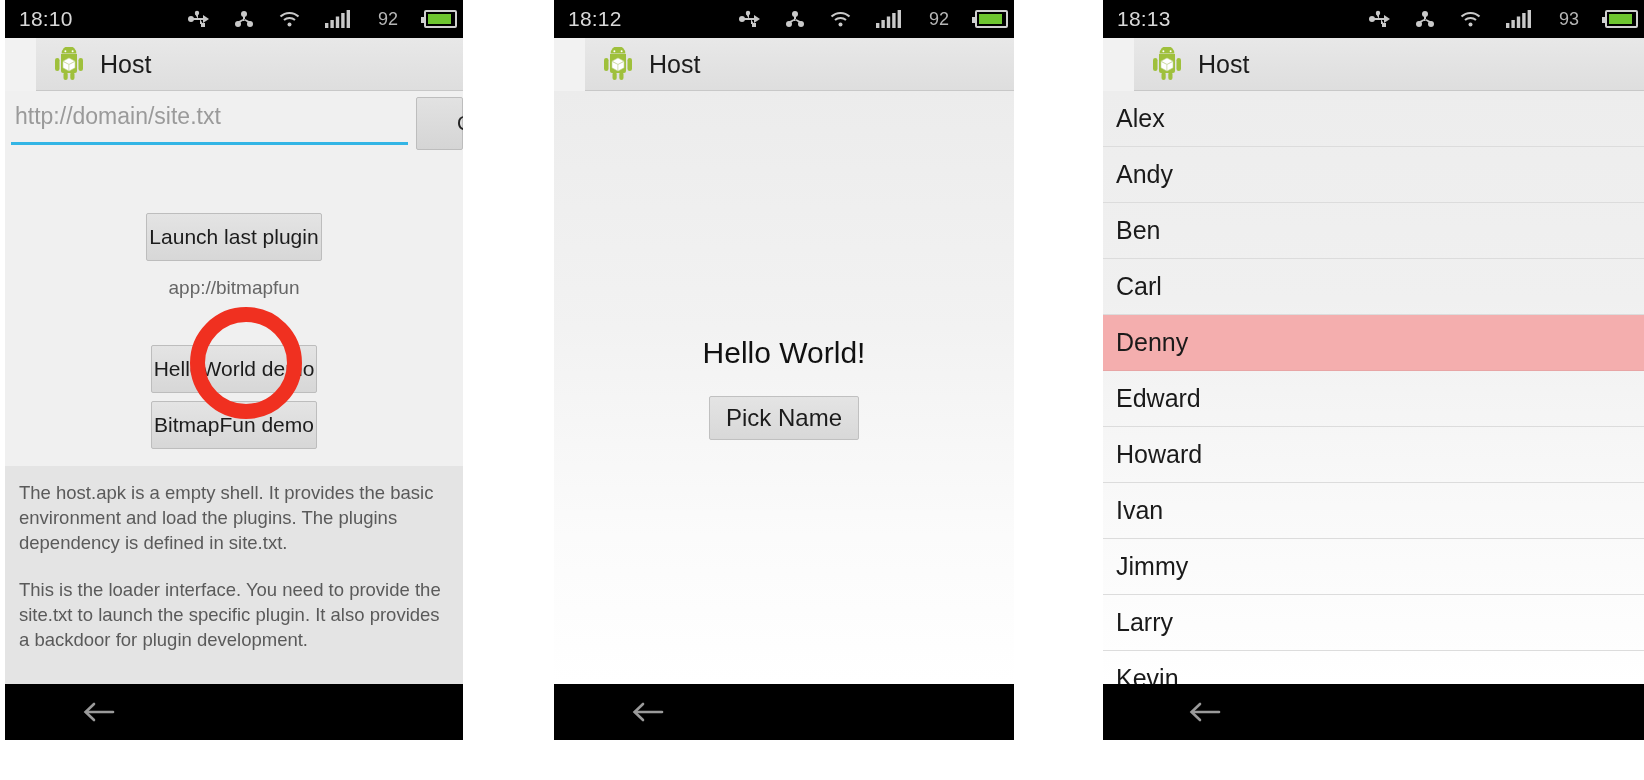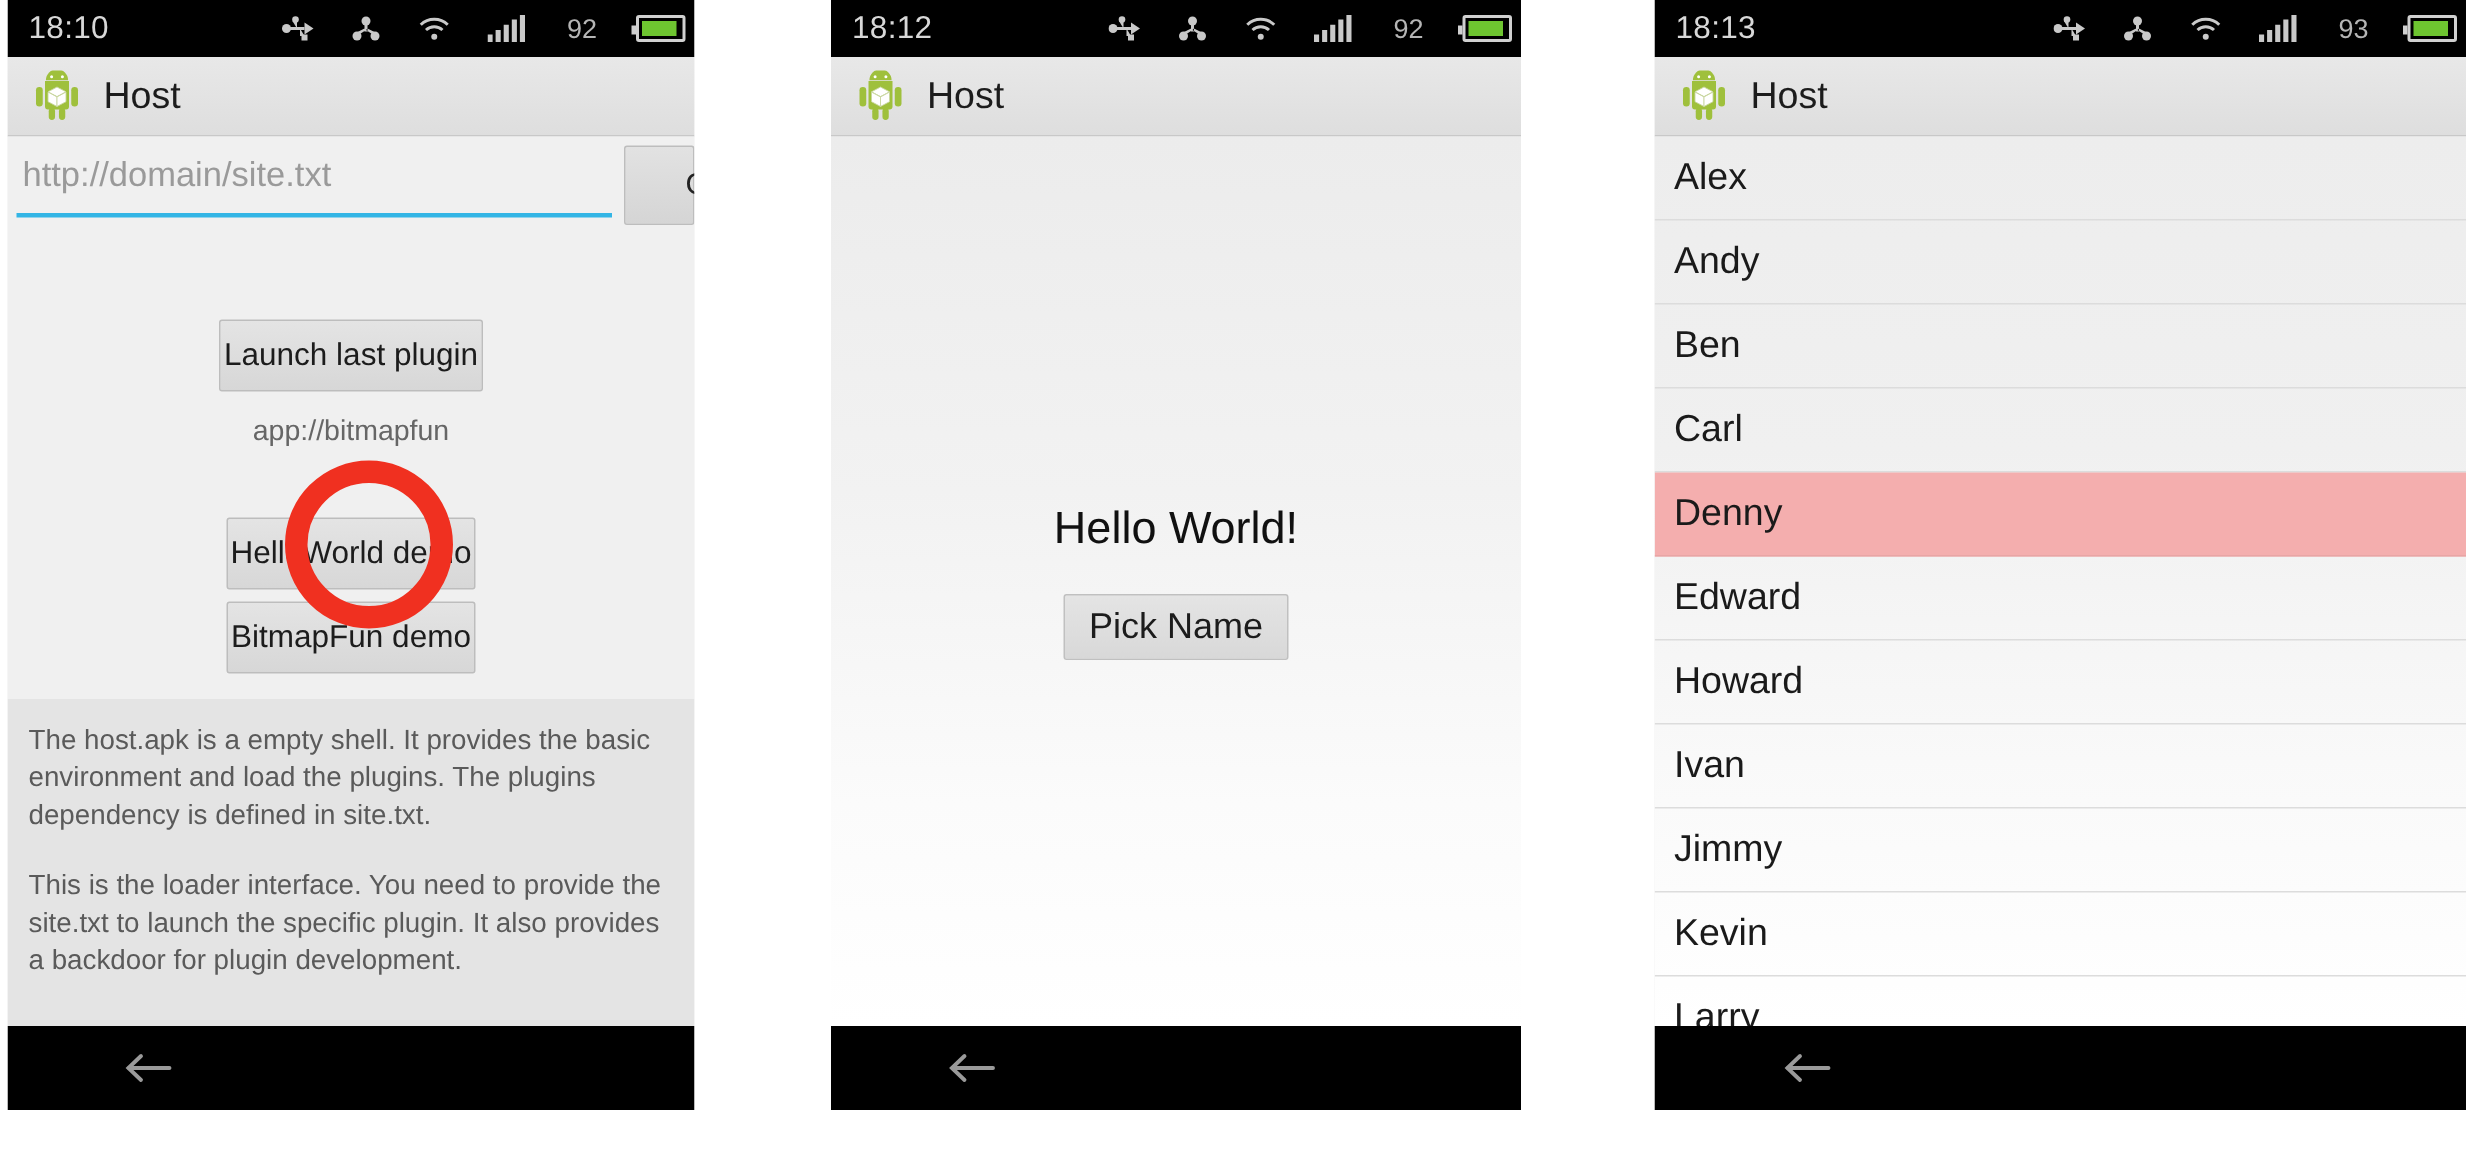--- a/index.html
+++ b/index.html
@@ -81,20 +81,21 @@
 
   
   .actionbar {
     height: 53px;
     background: linear-gradient(#e8e8e8, #dedede);
     border-bottom: 1px solid #c8c8c8;
     display: flex;
     align-items: center;
     padding-left: 16px;
     flex: none;
+    margin-left: 31px;
   }
   .app-icon { width: 34px; height: 34px; flex: none; }
   .app-title {
     font-size: 25px;
     color: #1c1c1c;
     margin-left: 14px;
     font-weight: 400;
   }
 
   
@@ -528,24 +529,24 @@
         <div class="name-row">
           <span>Howard</span>
         </div>
         <div class="name-row">
           <span>Ivan</span>
         </div>
         <div class="name-row">
           <span>Jimmy</span>
         </div>
         <div class="name-row">
+          <span>Larry</span>
+        </div>
+        <div class="name-row">
           <span>Kevin</span>
-        </div>
-        <div class="name-row">
-          <span>Larry</span>
         </div>
       </div>
 
     <div class="navbar">
       <svg class="back" width="40" height="30" viewBox="0 0 40 30">
         <g stroke="#9a9a9a" stroke-width="2.6" fill="none" stroke-linecap="round">
           <path d="M34 15H7"></path>
             <path d="M15 7L6.6 15 15 23"></path>
         </g>
       </svg>

